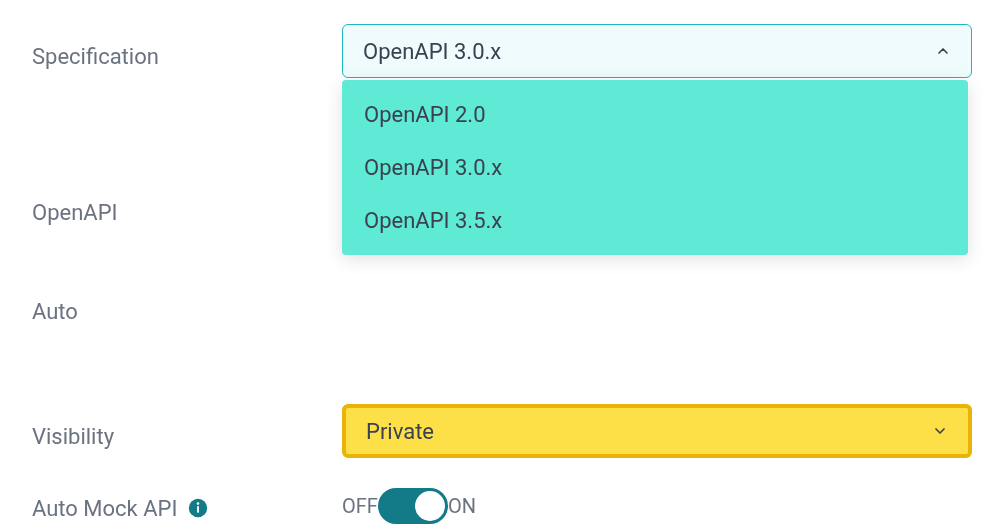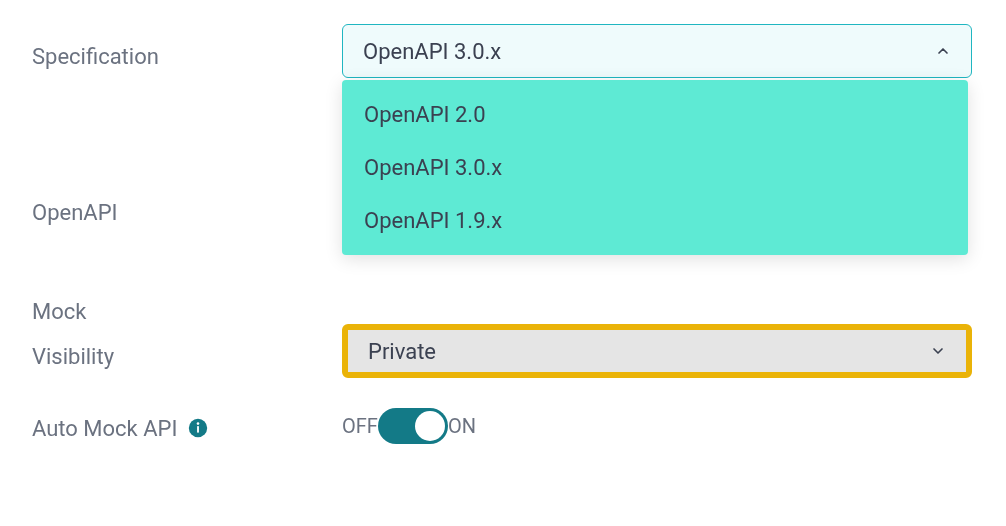--- a/index.html
+++ b/index.html
@@ -25,31 +25,31 @@
       color: #6b7280;
       display: flex;
       align-items: center;
       gap: 10px;
     }
     .field-col {
       flex: 1;
       max-width: 630px;
     }
     .select-box {
-      border: 6px solid #eab308;
+      border: 4px solid #eab308;
       border-radius: 6px;
       width: 100%;
       height: 54px;
       display: flex;
       align-items: center;
       justify-content: space-between;
       padding: 0 20px;
       font-size: 22px;
       color: #3b4151;
-      background: #e5e5e5;
+      background: #fde047;
       cursor: pointer;
     }
     .select-box.open {
       border: 1px solid #1fb6c1;
       background: #effbfc;
     }
     .dropdown {
       position: absolute;
       top: 56px;
       left: 310px;
@@ -102,52 +102,52 @@
       right: 3px;
       width: 30px;
       height: 30px;
       border-radius: 50%;
       background: #fff;
     }
     
     .row1 { margin-top: 0; }
     .row2 { margin-top: 112px; }
     .row3 { margin-top: 64px; }
-    .row4 { }
+    .row4 { margin-top: 80px; }
     .row5 { margin-top: 24px; }
   </style>
 </head>
 <body>
 
 <div class="form-row row1">
   <div class="label-col">Specification</div>
   <div class="field-col">
     <div class="select-box open">
       <span>OpenAPI 3.0.x</span>
       <span class="chevron">
         <svg viewBox="0 0 24 24" fill="none" stroke="#3b4151" stroke-width="2.5" stroke-linecap="round" stroke-linejoin="round">
             <polyline points="6 15 12 9 18 15"></polyline>
           </svg>
       </span>
     </div>
   </div>
   <div class="dropdown">
     <div class="dropdown-item">OpenAPI 2.0</div>
     <div class="dropdown-item">OpenAPI 3.0.x</div>
-    <div class="dropdown-item">OpenAPI 1.9.x</div>
+    <div class="dropdown-item">OpenAPI 3.5.x</div>
   </div>
 </div>
 
 <div class="form-row row2">
   <div class="label-col">OpenAPI</div>
   <div class="field-col"></div>
 </div>
 
 <div class="form-row row3">
-  <div class="label-col">Mock</div>
+  <div class="label-col">Auto</div>
   <div class="field-col"></div>
 </div>
 
 <div class="form-row row4">
   <div class="label-col">Visibility</div>
   <div class="field-col">
     <div class="select-box">
       <span>Private</span>
       <span class="chevron">
         <svg viewBox="0 0 24 24" fill="none" stroke="#3b4151" stroke-width="2.5" stroke-linecap="round" stroke-linejoin="round">

